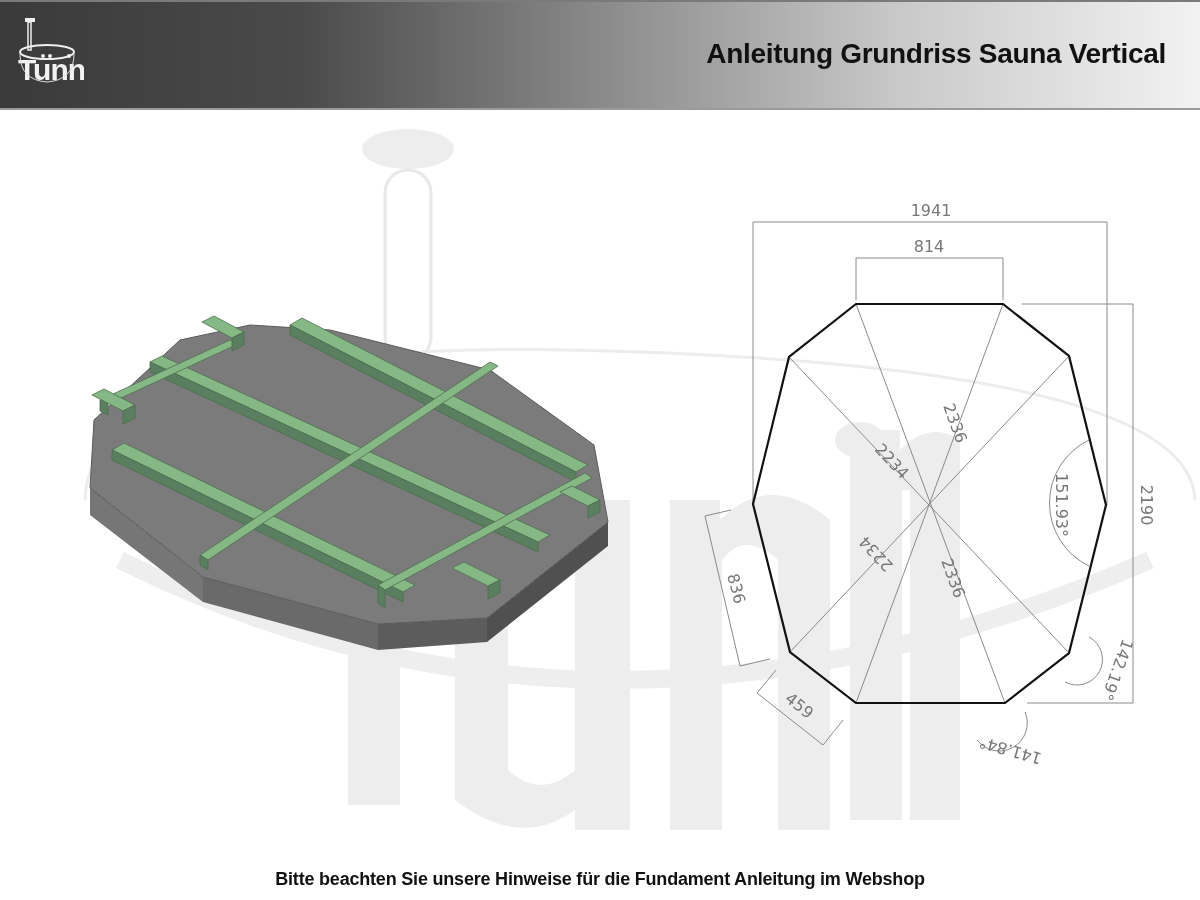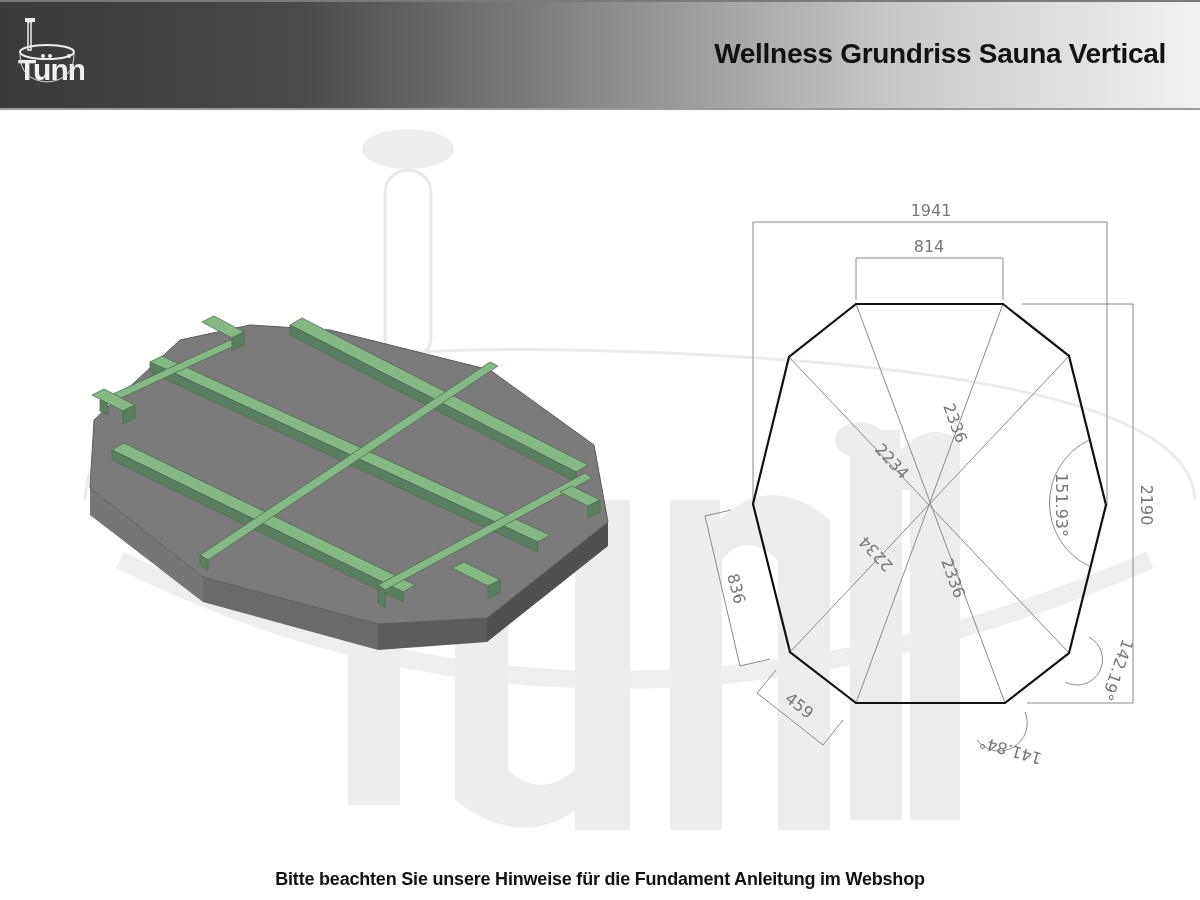--- a/index.html
+++ b/index.html
@@ -41,21 +41,21 @@
       <rect x="11" y="4" width="10" height="4" fill="#eee"></rect>
       <rect x="14" y="8" width="3" height="28" fill="none" stroke="#eee" stroke-width="1.5"></rect>
       <ellipse cx="33" cy="38" rx="27" ry="7" fill="none" stroke="#eee" stroke-width="2"></ellipse>
       <text x="4" y="66" font-family="Liberation Sans, sans-serif" font-weight="bold" font-size="30" fill="#f2f2f2" letter-spacing="-1">Tunni</text>
       <circle cx="29" cy="42" r="2" fill="#f2f2f2"></circle>
       <circle cx="36" cy="42" r="2" fill="#f2f2f2"></circle>
       <circle cx="55" cy="42" r="2" fill="#f2f2f2"></circle>
       <path d="M6 40 Q6 66 33 68 Q60 66 60 40" fill="none" stroke="#ddd" stroke-width="1"></path>
     </svg>
   </div>
-  <div class="title">Wellness Grundriss Sauna Vertical</div>
+  <div class="title">Anleitung Grundriss Sauna Vertical</div>
 </div>
 
 <svg class="main" width="1200" height="740" viewBox="0 110 1200 740">
 
   <g fill="#ededed" stroke="none">
     <ellipse cx="408" cy="149" rx="46" ry="20"></ellipse>
     <rect x="385" y="170" width="46" height="190" rx="23" fill="none" stroke="#e8e8e8" stroke-width="3"></rect>
     <path d="M85 500 Q90 330 640 352 Q1190 372 1195 500" fill="none" stroke="#ececec" stroke-width="3"></path>
     <path d="M120 560 Q600 800 1150 560" fill="none" stroke="#eeeeee" stroke-width="18"></path>
     <rect x="348" y="460" width="52" height="345"></rect>

